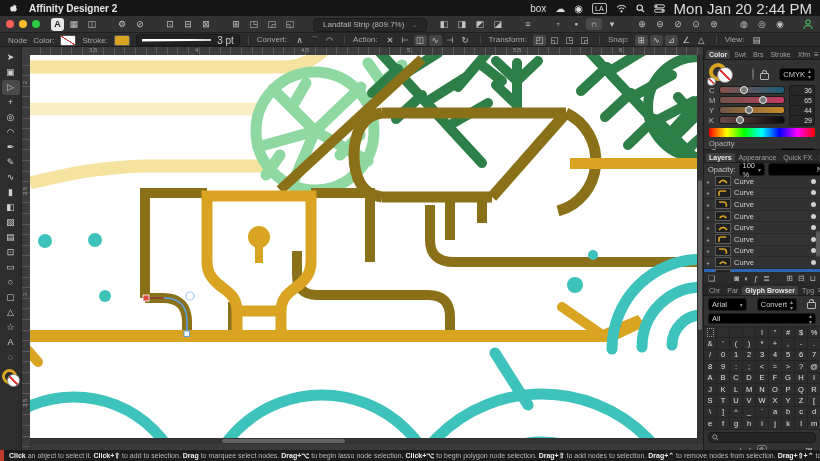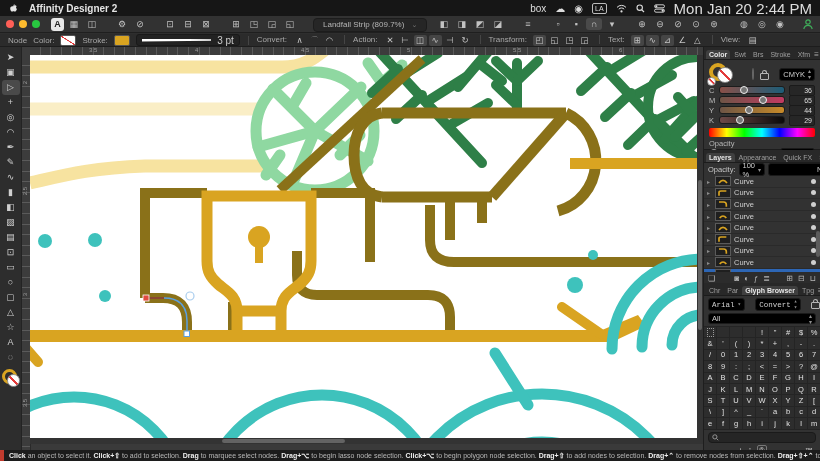--- a/index.html
+++ b/index.html
@@ -131,21 +131,21 @@
   .lrow .thumb{width:14px;height:8px;background:#1f1f1f;border:1px solid #5a5a5a;flex:none;}
   .lrow .thumb svg{display:block;}
   .lrow .nm{font-size:7.5px;color:#cfcfcf;}
   .lrow.sel .nm{color:#fff;}
   .lrow .vis{margin-left:auto;width:5px;height:5px;border-radius:50%;background:#cfcfcf;}
   #layers-scroll{position:absolute;right:0;top:55px;width:4px;height:26px;background:#5c5c5c;border-radius:2px;}
   #layers-foot{display:flex;align-items:center;height:12px;padding:0 4px;gap:5px;color:#b5b5b5;font-size:8px;background:#2c2c2c;}
   #layers-foot .grp{display:flex;gap:5px;}
   #layers-foot .right{margin-left:auto;display:flex;gap:5px;}
   
-  #font-row{display:flex;align-items:flex-start;gap:10px;padding:2px 4px;font-family:Liberation Mono, monospace;}
+  #font-row{display:flex;align-items:flex-start;gap:10px;padding:2px 4px;}
   #font-row .dd{flex:1;}
   #subset-row{padding:0 4px 2px;}
   #subset-row .dd{width:100%;box-sizing:border-box;justify-content:flex-start;}
   #subset-row .st{margin-left:auto;}
   #glyph-grid{display:grid;grid-template-columns:repeat(9,1fr);background:#242424;gap:1px;
     border-top:1px solid #242424;border-bottom:1px solid #242424;}
   .gcell{background:#2d2d2d;height:10.4px;display:flex;align-items:center;justify-content:center;
     color:#e2e2e2;font-size:7.5px;}
   .gcell .nd{width:5px;height:7px;border:1px dotted #9a9a9a;}
   #glyph-search{margin:2px 4px;height:9px;background:#252525;border:1px solid #1a1a1a;border-radius:4px;
@@ -294,21 +294,21 @@
         </div>
         <span class="vsep"></span>
         <span class="ctx-label">Transform:</span>
         <div class="ctx-group">
           <span class="ctx-btn on">◰</span>
           <span class="ctx-btn">◱</span>
           <span class="ctx-btn">◳</span>
           <span class="ctx-btn">◲</span>
         </div>
         <span class="vsep"></span>
-        <span class="ctx-label">Text:</span>
+        <span class="ctx-label">Snap:</span>
         <div class="ctx-group">
           <span class="ctx-btn on">⊞</span>
           <span class="ctx-btn on">∿</span>
           <span class="ctx-btn on">⊿</span>
           <span class="ctx-btn">∠</span>
           <span class="ctx-btn">△</span>
         </div>
         <span class="vsep"></span>
         <span class="ctx-label">View:</span>
         <div class="ctx-group">

